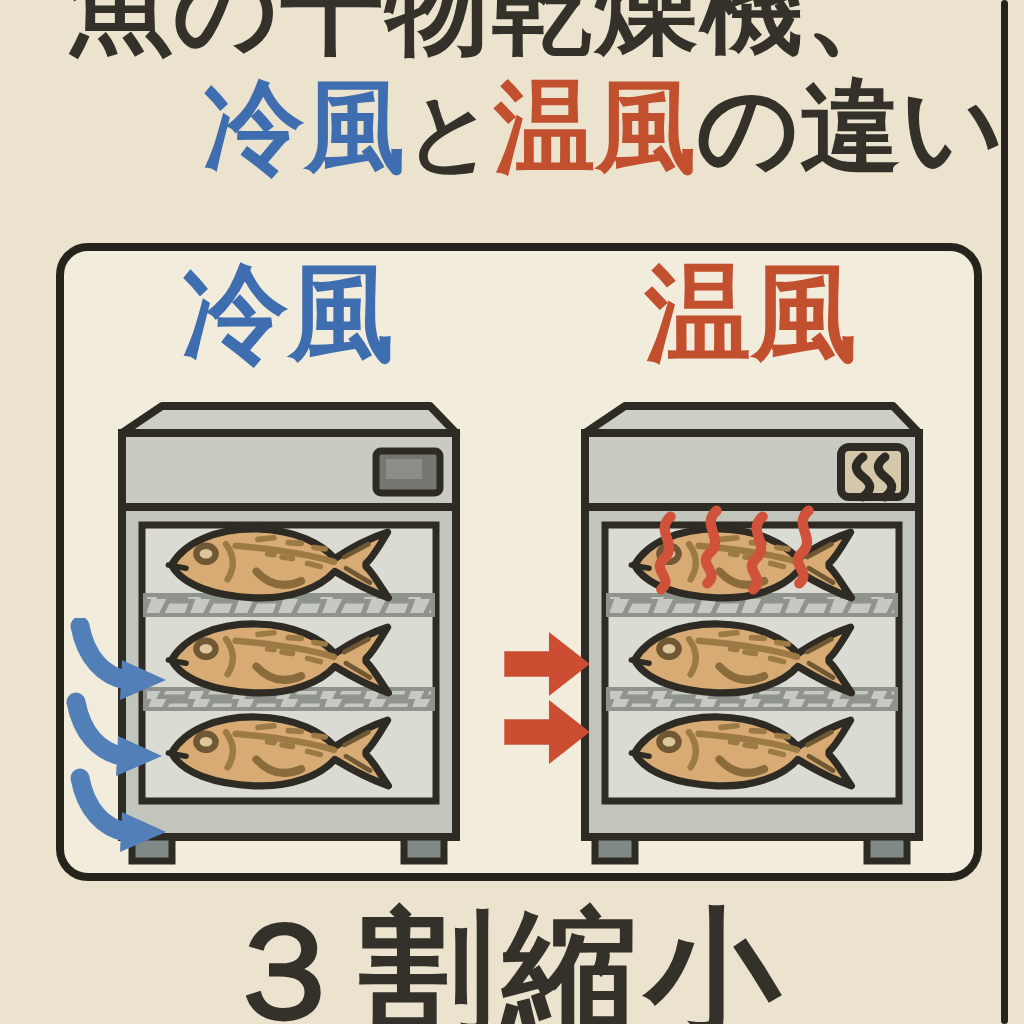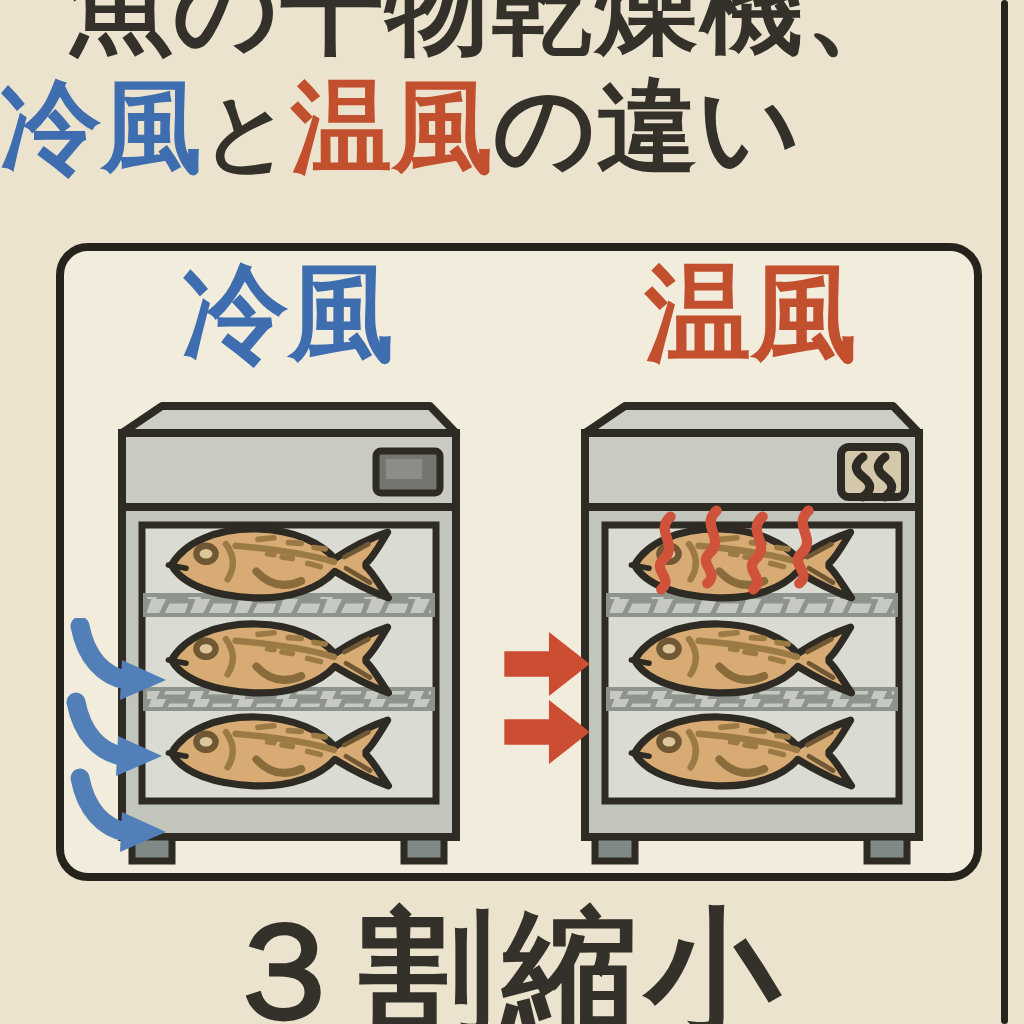--- a/index.html
+++ b/index.html
@@ -8,21 +8,21 @@
     background:#ebe3cd;
     font-family:"Liberation Sans","DejaVu Sans",sans-serif;
   }
   .abs{position:absolute;}
   .title-line1{
     left:68px;top:-48px;width:940px;
     font-size:103px;font-weight:900;color:#33312a;
     letter-spacing:2px;line-height:1.08;white-space:nowrap;
   }
   .title-line2{
-    left:0;top:72px;width:1004px;text-align:left;
+    left:0;top:72px;width:1004px;text-align:right;
     font-size:101px;font-weight:900;line-height:1.1;white-space:nowrap;
   }
   .title-line2 span{vertical-align:baseline;}
   .kana{font-size:87px;}
   .c-blue{color:#3f6eb0;}
   .c-red{color:#c2502f;}
   .c-black{color:#33312a;}
   .panel{
     left:56px;top:243px;width:910px;height:622px;
     background:#f2ecdc;border:8px solid #26231c;border-radius:32px;

